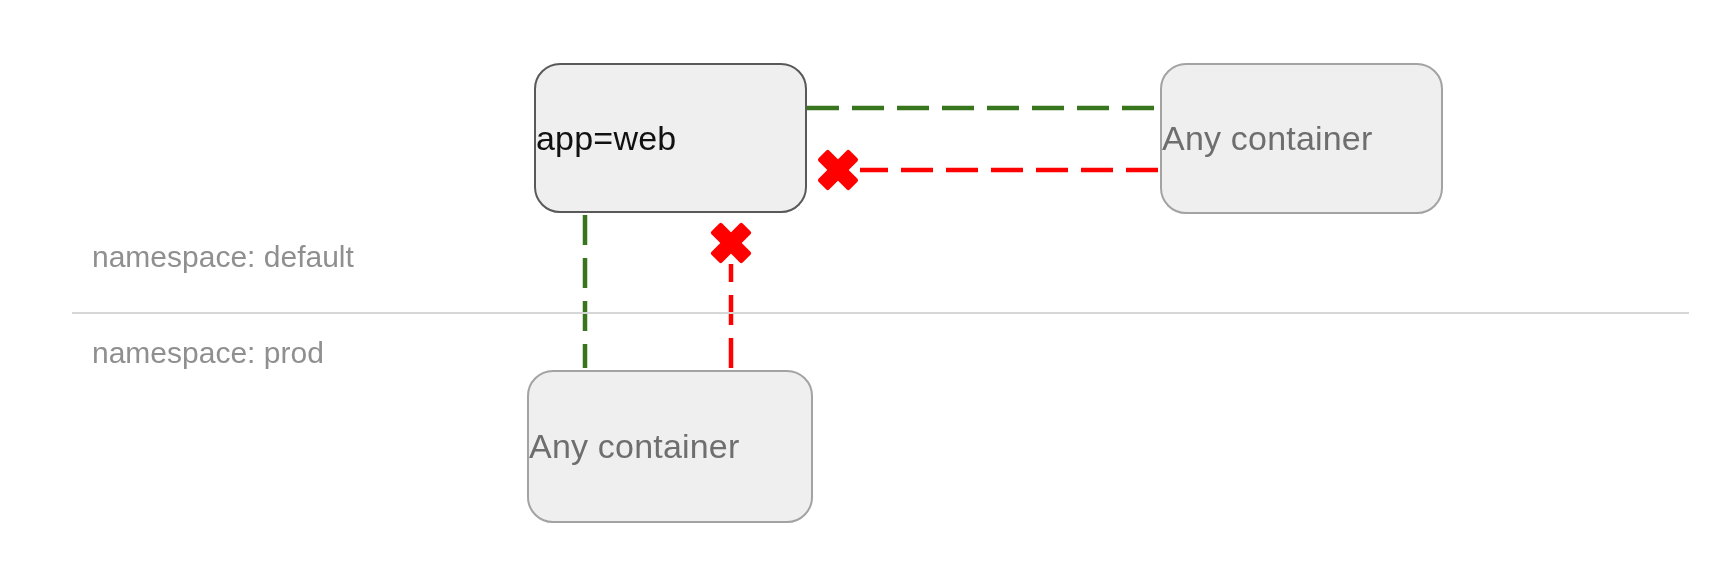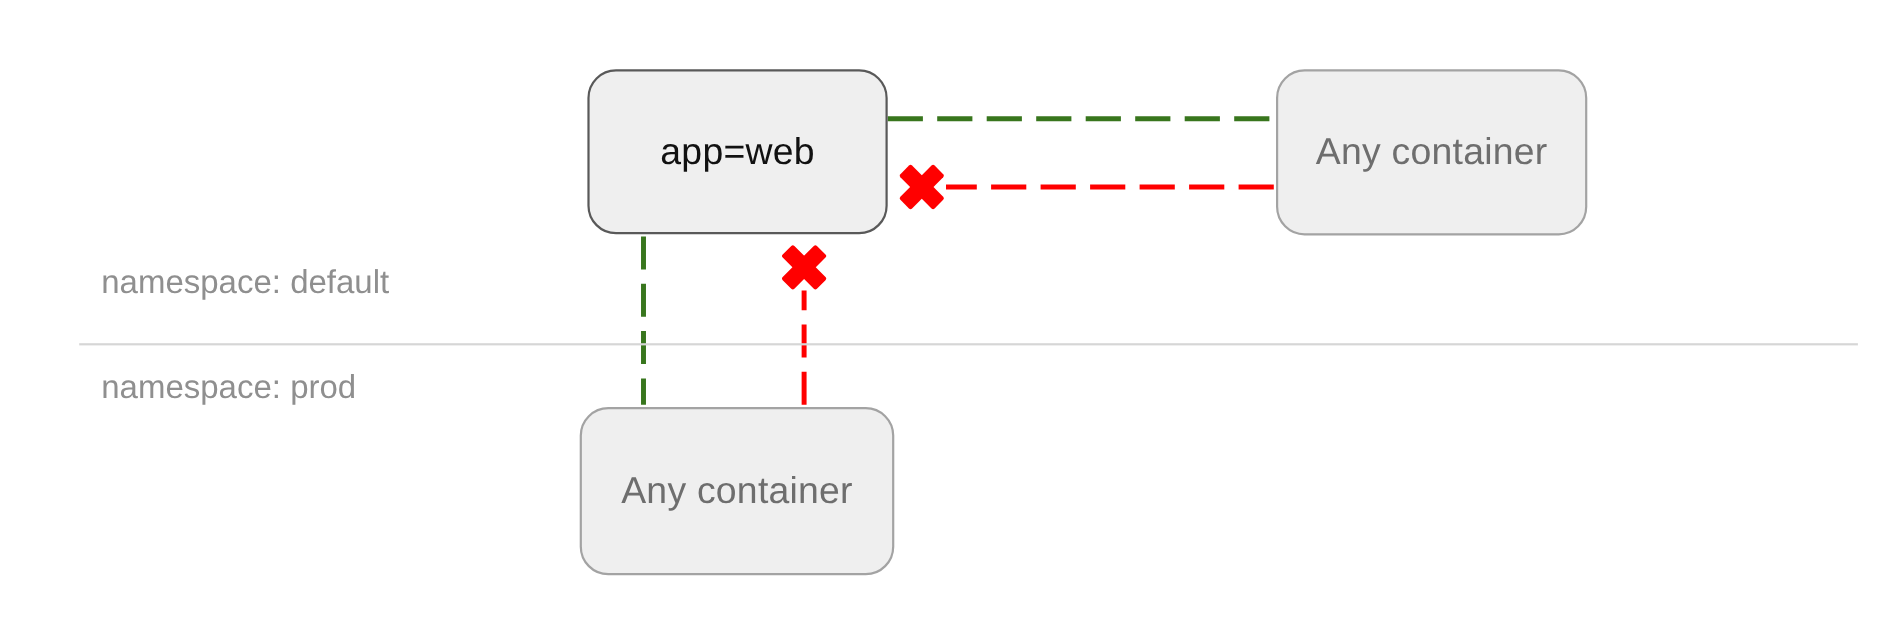--- a/index.html
+++ b/index.html
@@ -19,21 +19,20 @@
     position: absolute;
     left: 0;
     top: 0;
     width: 1728px;
     height: 576px;
   }
   .node {
     position: absolute;
     display: flex;
     align-items: center;
-    justify-content: center;
     background: #efefef;
     border: 2px solid #a3a3a3;
     border-radius: 26px;
     box-sizing: border-box;
     font-size: 34px;
     color: #6e6e6e;
     letter-spacing: 0.2px;
   }
   .node--focus {
     border-color: #595959;

